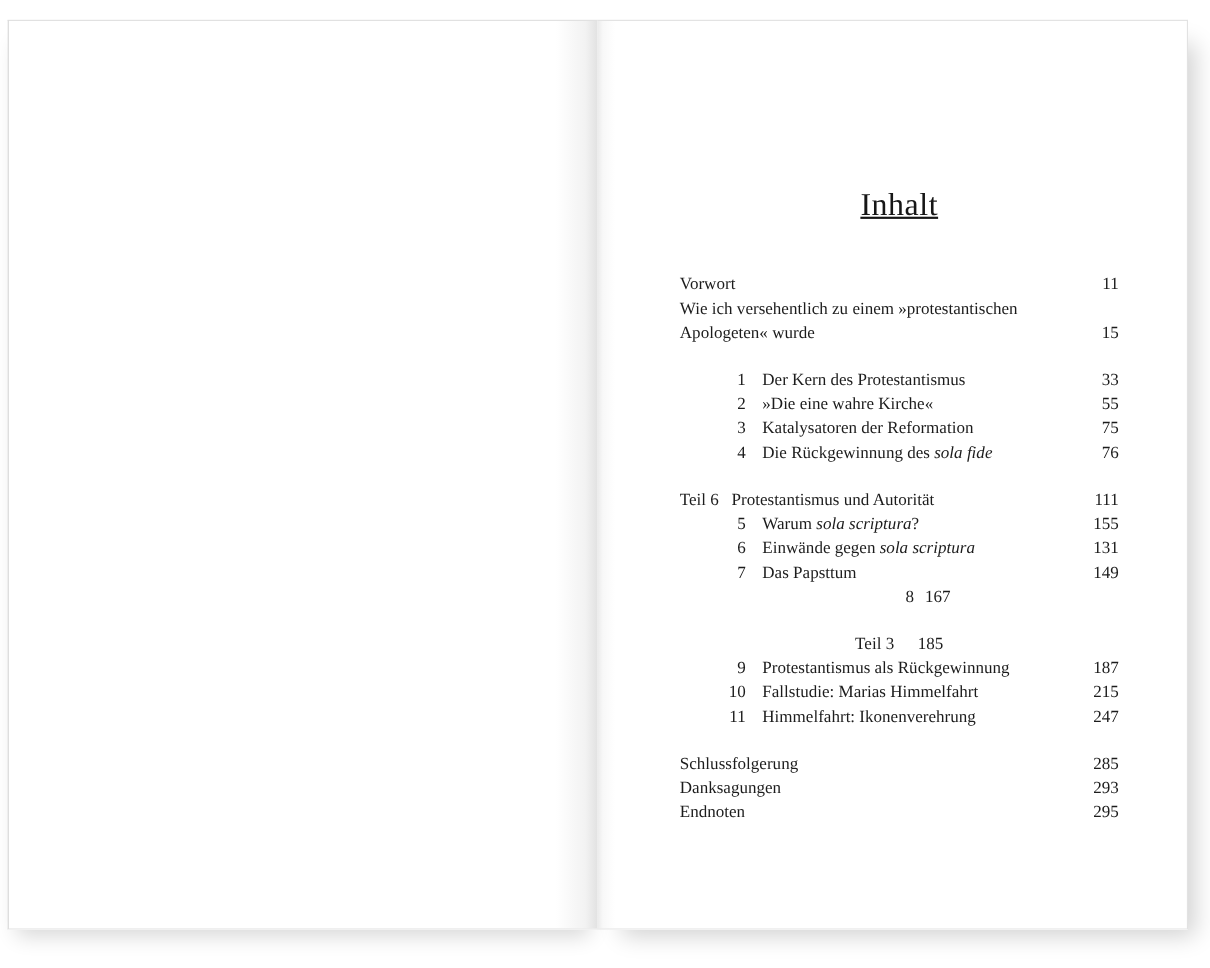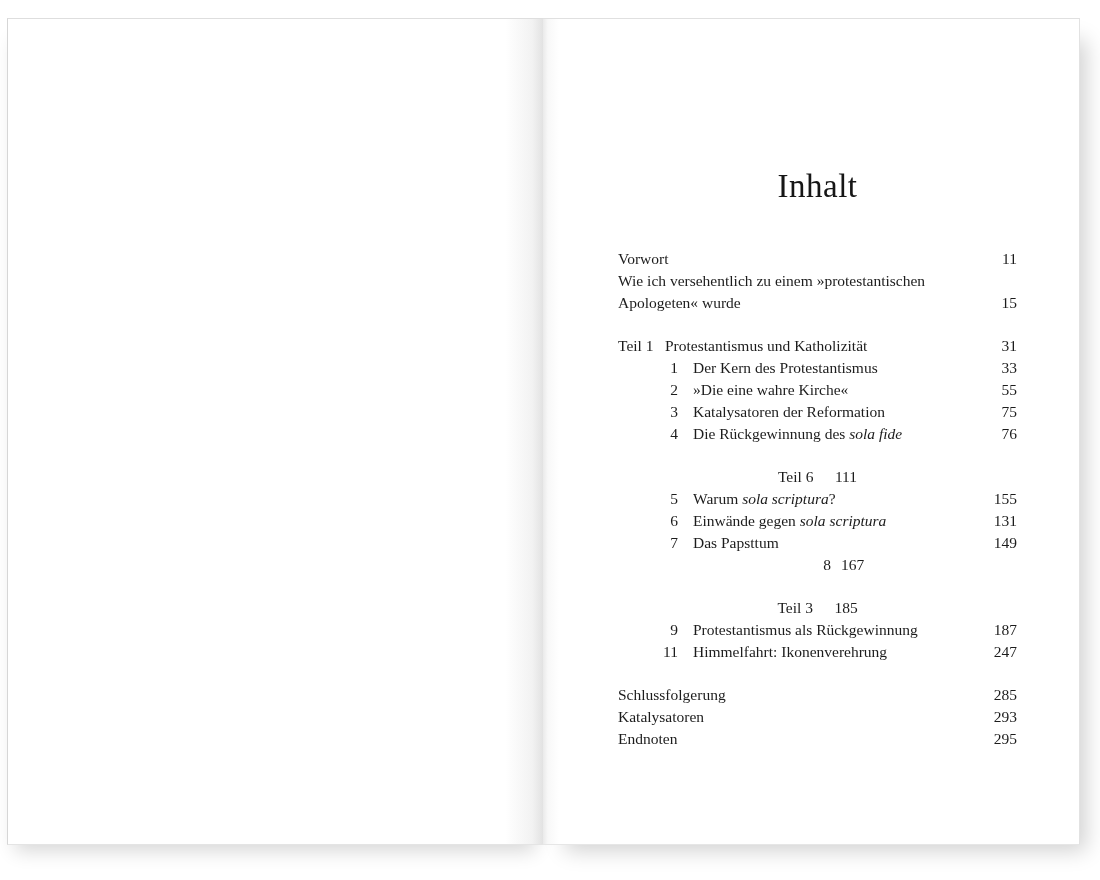--- a/index.html
+++ b/index.html
@@ -42,26 +42,27 @@
   }
   .content {
     box-sizing: border-box;
     width: 100%;
     height: 100%;
     padding: 147px 62px 0 75px;
     color: #1c1c1c;
   }
   .toc-title {
     margin: 0 0 42px 0;
-    font-size: 33px;
+    font-size: 29px;
     font-weight: 400;
     line-height: 40px;
     text-align: center;
     letter-spacing: 0.5px;
     color: #161616;
+    text-decoration: underline;
   }
   .toc {
     font-size: 15.5px;
     line-height: 22px;
   }
   .block { margin: 0; }
   .block + .block { margin-top: 21px; }
   .row {
     display: flex;
     align-items: baseline;
@@ -116,25 +117,20 @@
             <span class="ttl">Wie ich versehentlich zu einem »protestantischen</span>
             <span class="pg"></span>
           </div>
           <div class="row">
             <span class="ttl">Apologeten« wurde</span>
             <span class="pg">15</span>
           </div>
         </div>
 
         <div class="block">
-          <div class="row part">
-            <span class="lbl">Teil 1</span>
-            <span class="ttl">Protestantismus und Katholizität</span>
-            <span class="pg">31</span>
-          </div>
           <div class="row ch">
             <span class="sp"></span>
             <span class="num">1</span>
             <span class="ttl"><span>Der Kern des Protestantismus</span><em></em><span></span></span>
             <span class="pg">33</span>
           </div>
           <div class="row ch">
             <span class="sp"></span>
             <span class="num">2</span>
             <span class="ttl"><span>»Die eine wahre Kirche«</span><em></em><span></span></span>
@@ -150,20 +146,21 @@
             <span class="sp"></span>
             <span class="num">4</span>
             <span class="ttl"><span>Die Rückgewinnung des </span><em>sola fide</em><span></span></span>
             <span class="pg">76</span>
           </div>
         </div>
 
         <div class="block">
           <div class="row part">
             <span class="lbl">Teil 6</span>
+            <span class="ttl">Protestantismus und Autorität</span>
             <span class="pg">111</span>
           </div>
           <div class="row ch">
             <span class="sp"></span>
             <span class="num">5</span>
             <span class="ttl"><span>Warum </span><em>sola scriptura</em><span>?</span></span>
             <span class="pg">155</span>
           </div>
           <div class="row ch">
             <span class="sp"></span>
@@ -190,33 +187,39 @@
             <span class="pg">185</span>
           </div>
           <div class="row ch">
             <span class="sp"></span>
             <span class="num">9</span>
             <span class="ttl"><span>Protestantismus als Rückgewinnung</span><em></em><span></span></span>
             <span class="pg">187</span>
           </div>
           <div class="row ch">
             <span class="sp"></span>
+            <span class="num">10</span>
+            <span class="ttl"><span>Fallstudie: Marias Himmelfahrt</span><em></em><span></span></span>
+            <span class="pg">215</span>
+          </div>
+          <div class="row ch">
+            <span class="sp"></span>
             <span class="num">11</span>
             <span class="ttl"><span>Himmelfahrt: Ikonenverehrung</span><em></em><span></span></span>
             <span class="pg">247</span>
           </div>
         </div>
 
         <div class="block">
           <div class="row">
             <span class="ttl">Schlussfolgerung</span>
             <span class="pg">285</span>
           </div>
           <div class="row">
-            <span class="ttl">Katalysatoren</span>
+            <span class="ttl">Danksagungen</span>
             <span class="pg">293</span>
           </div>
           <div class="row">
             <span class="ttl">Endnoten</span>
             <span class="pg">295</span>
           </div>
         </div>
 
       </div>
     </div>

